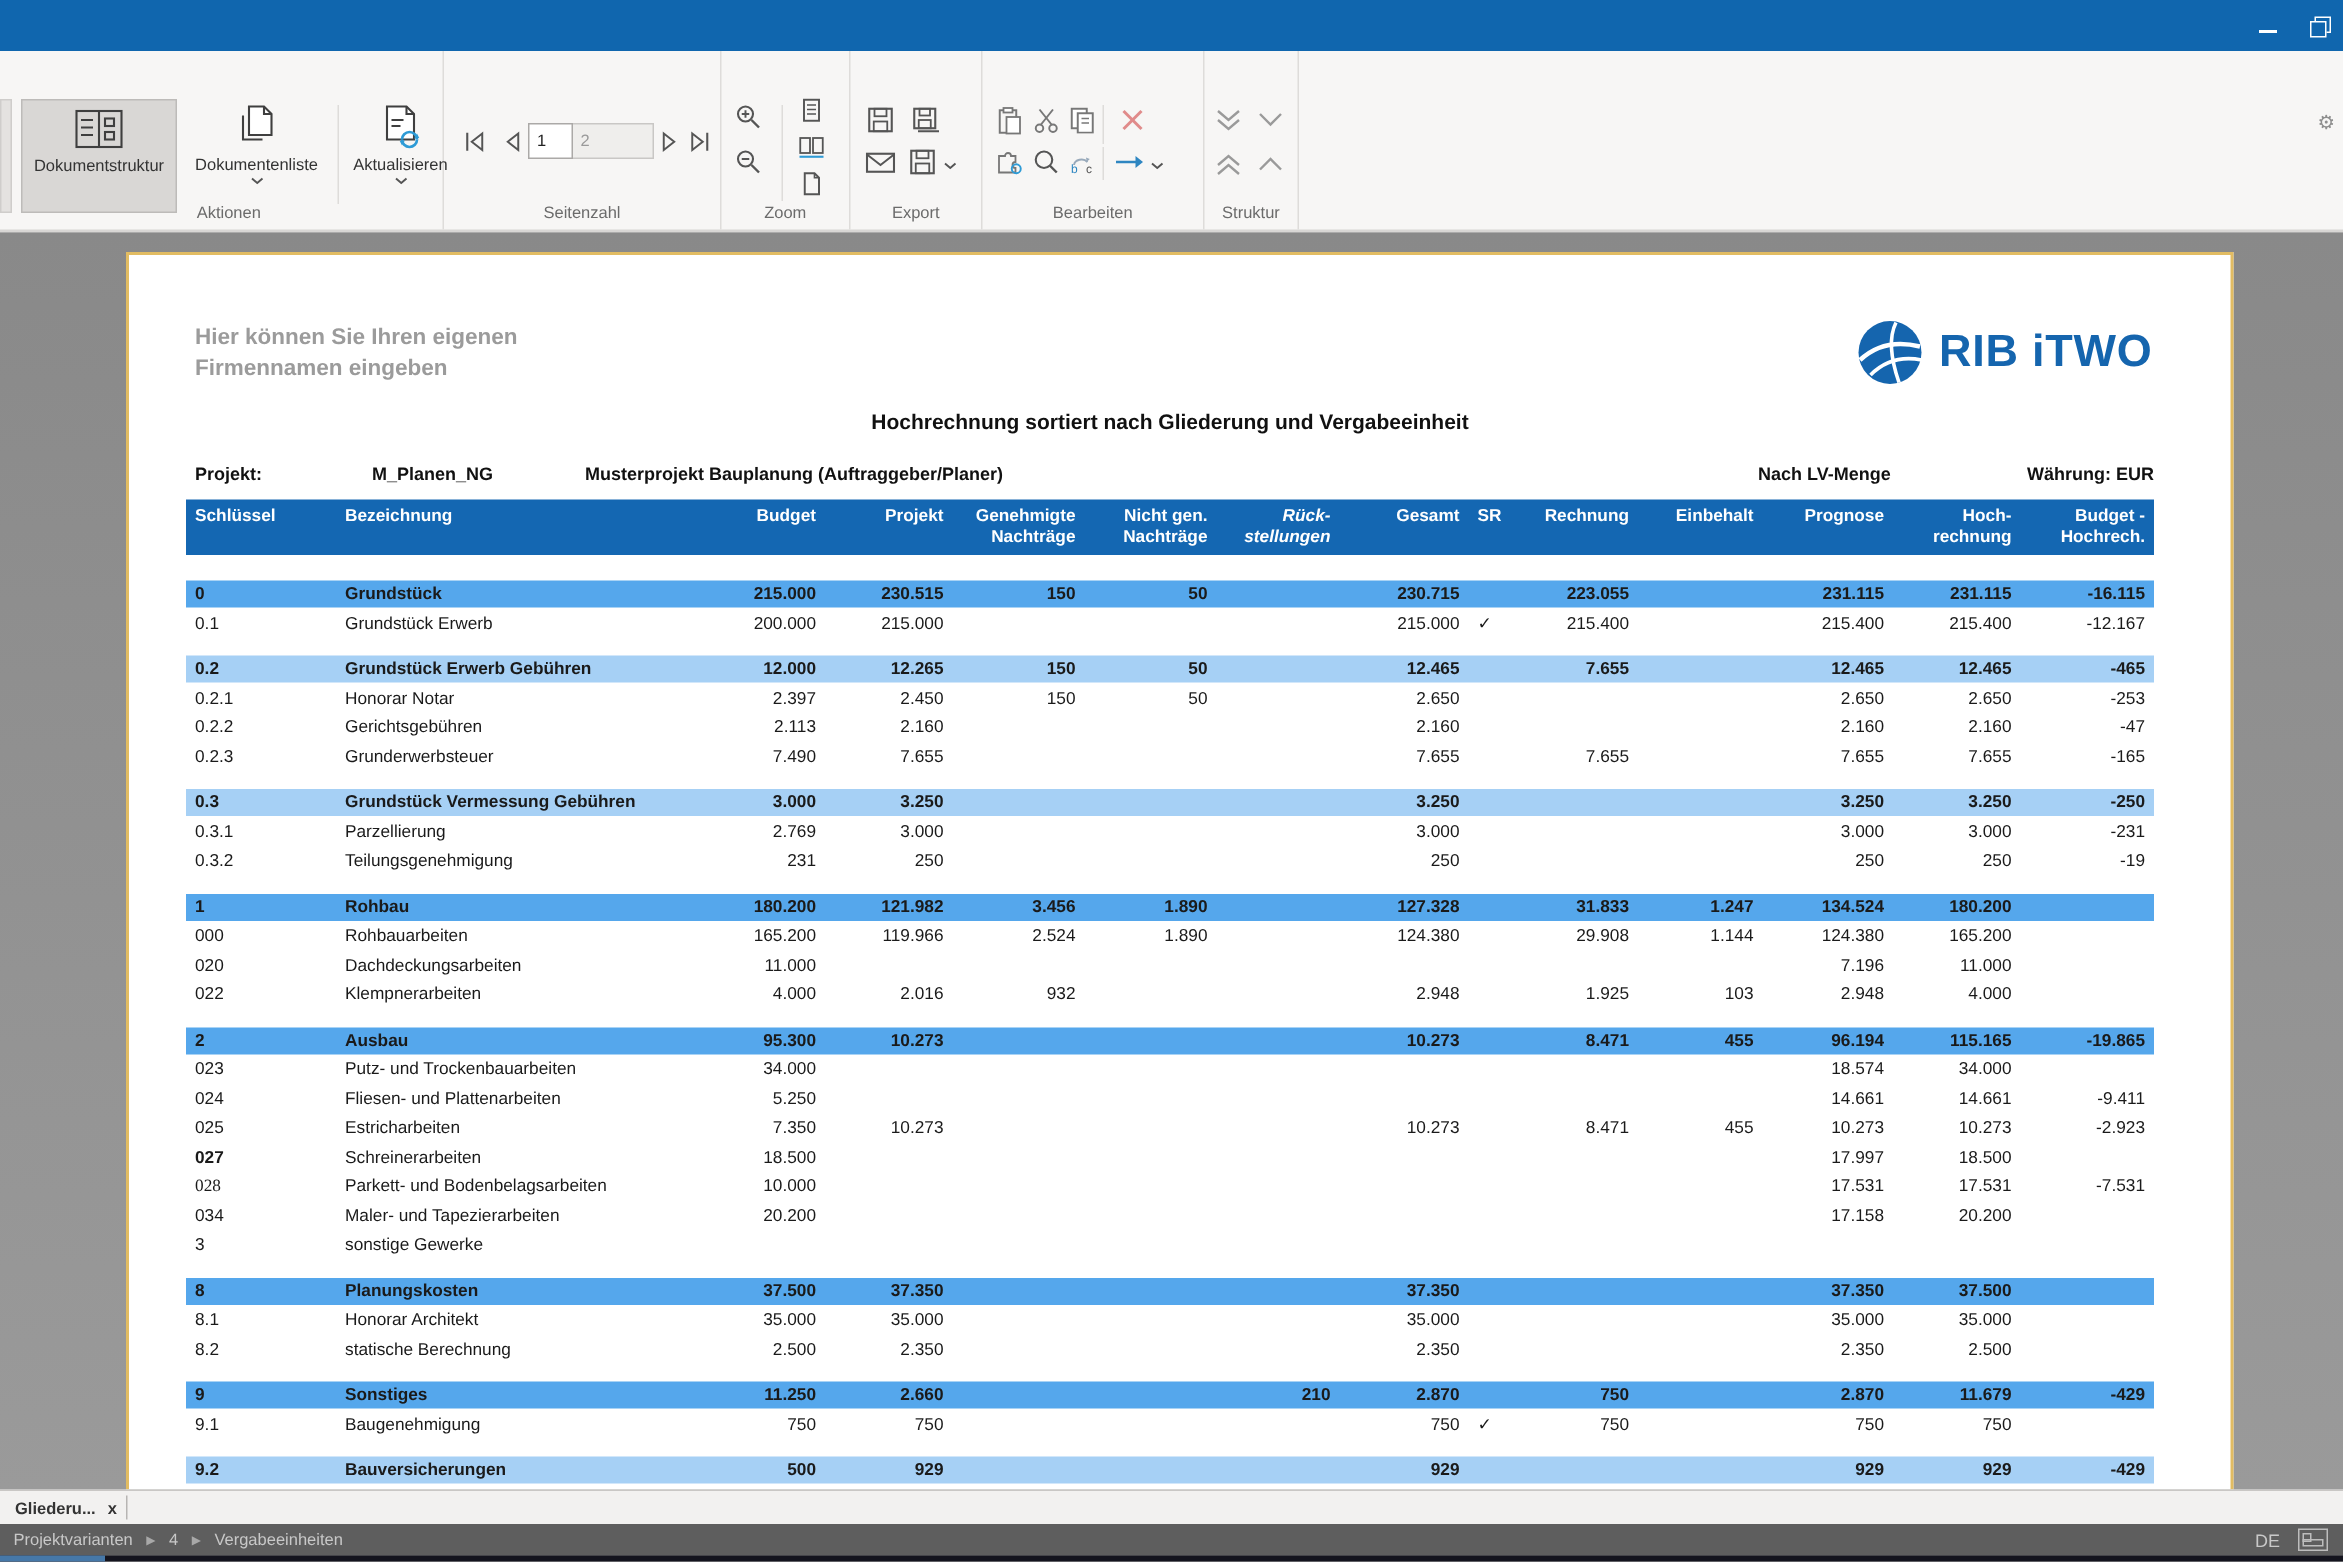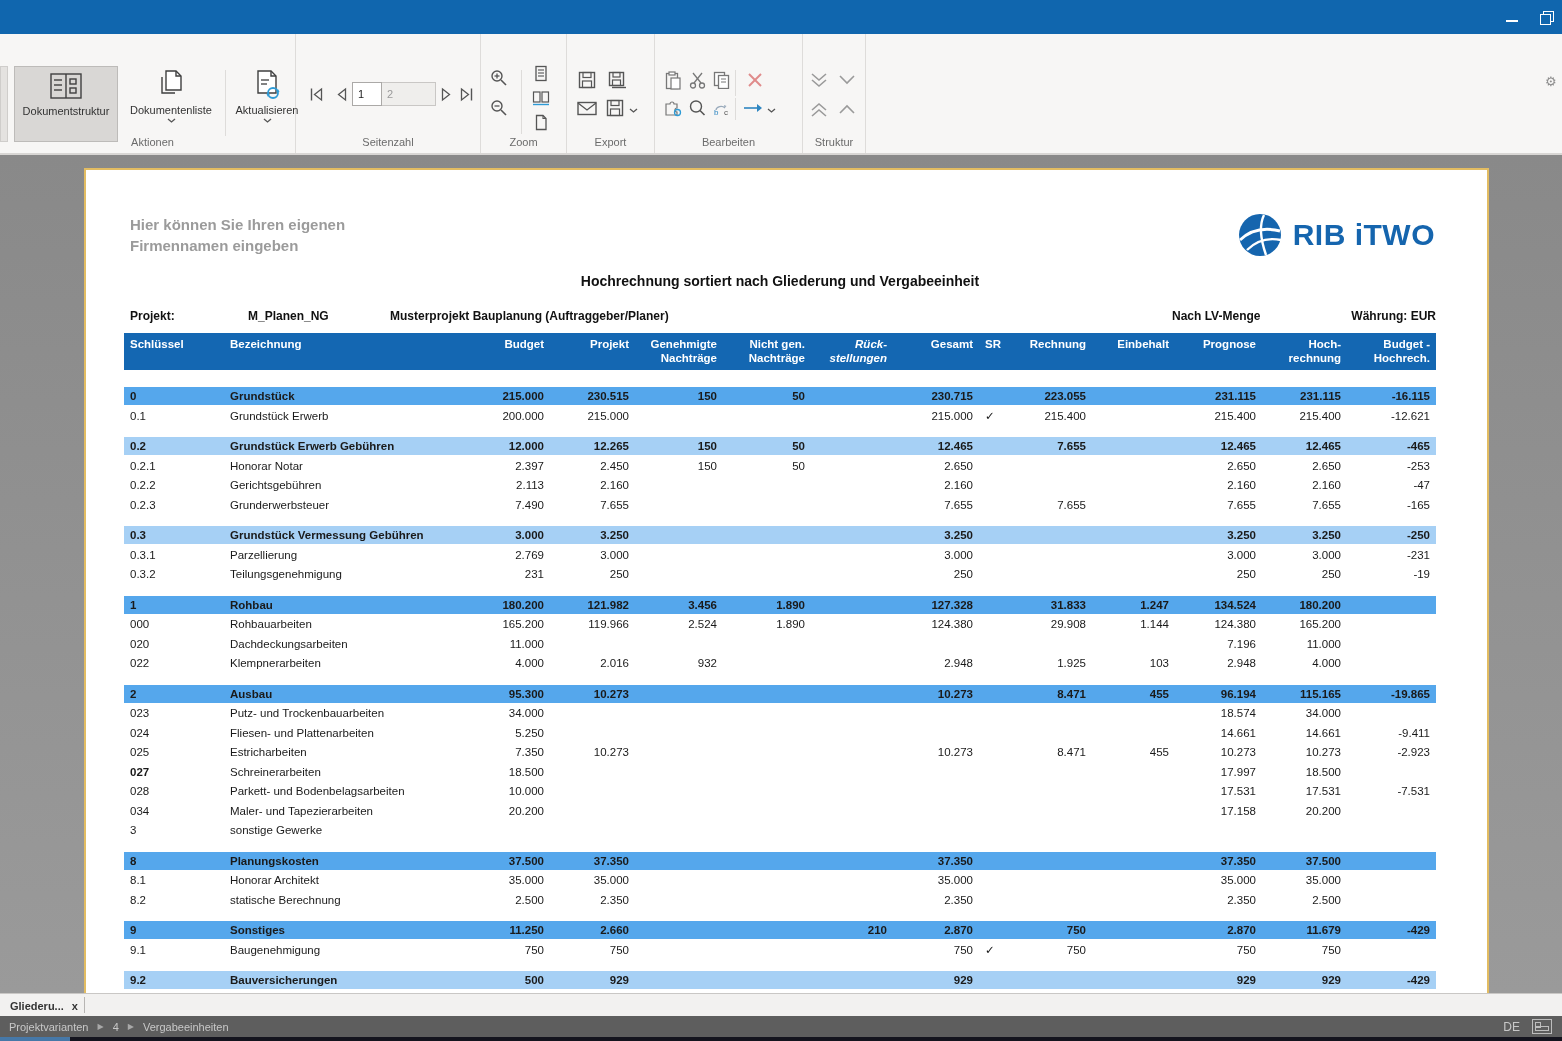--- a/index.html
+++ b/index.html
@@ -409,21 +409,21 @@
             <div class="tc a-right" style="width: 85px;">215.000</div>
             <div class="tc a-right" style="width: 88px;"></div>
             <div class="tc a-right" style="width: 88px;"></div>
             <div class="tc a-right" style="width: 82px;"></div>
             <div class="tc a-right" style="width: 86px;">215.000</div>
             <div class="tc a-left" style="width: 30px;">✓</div>
             <div class="tc a-right" style="width: 83px;">215.400</div>
             <div class="tc a-right" style="width: 83px;"></div>
             <div class="tc a-right" style="width: 87px;">215.400</div>
             <div class="tc a-right" style="width: 85px;">215.400</div>
-            <div class="tc a-right" style="width: 89px;">-12.621</div>
+            <div class="tc a-right" style="width: 89px;">-12.167</div>
           </div>
           <div class="tr sec2 gap">
             <div class="tc a-left" style="width: 100px;">0.2</div>
             <div class="tc a-left" style="width: 232px;">Grundstück Erwerb Gebühren</div>
             <div class="tc a-right" style="width: 94px;">12.000</div>
             <div class="tc a-right" style="width: 85px;">12.265</div>
             <div class="tc a-right" style="width: 88px;">150</div>
             <div class="tc a-right" style="width: 88px;">50</div>
             <div class="tc a-right" style="width: 82px;"></div>
             <div class="tc a-right" style="width: 86px;">12.465</div>
@@ -668,21 +668,21 @@
             <div class="tc a-right" style="width: 82px;"></div>
             <div class="tc a-right" style="width: 86px;"></div>
             <div class="tc a-left" style="width: 30px;"></div>
             <div class="tc a-right" style="width: 83px;"></div>
             <div class="tc a-right" style="width: 83px;"></div>
             <div class="tc a-right" style="width: 87px;">17.997</div>
             <div class="tc a-right" style="width: 85px;">18.500</div>
             <div class="tc a-right" style="width: 89px;"></div>
           </div>
           <div class="tr item">
-            <div class="tc a-left" style="width: 100px;">028</div>
+            <div class="tc a-left" style="width: 100px; font-family: Liberation Serif, serif;">028</div>
             <div class="tc a-left" style="width: 232px;">Parkett- und Bodenbelagsarbeiten</div>
             <div class="tc a-right" style="width: 94px;">10.000</div>
             <div class="tc a-right" style="width: 85px;"></div>
             <div class="tc a-right" style="width: 88px;"></div>
             <div class="tc a-right" style="width: 88px;"></div>
             <div class="tc a-right" style="width: 82px;"></div>
             <div class="tc a-right" style="width: 86px;"></div>
             <div class="tc a-left" style="width: 30px;"></div>
             <div class="tc a-right" style="width: 83px;"></div>
             <div class="tc a-right" style="width: 83px;"></div>

